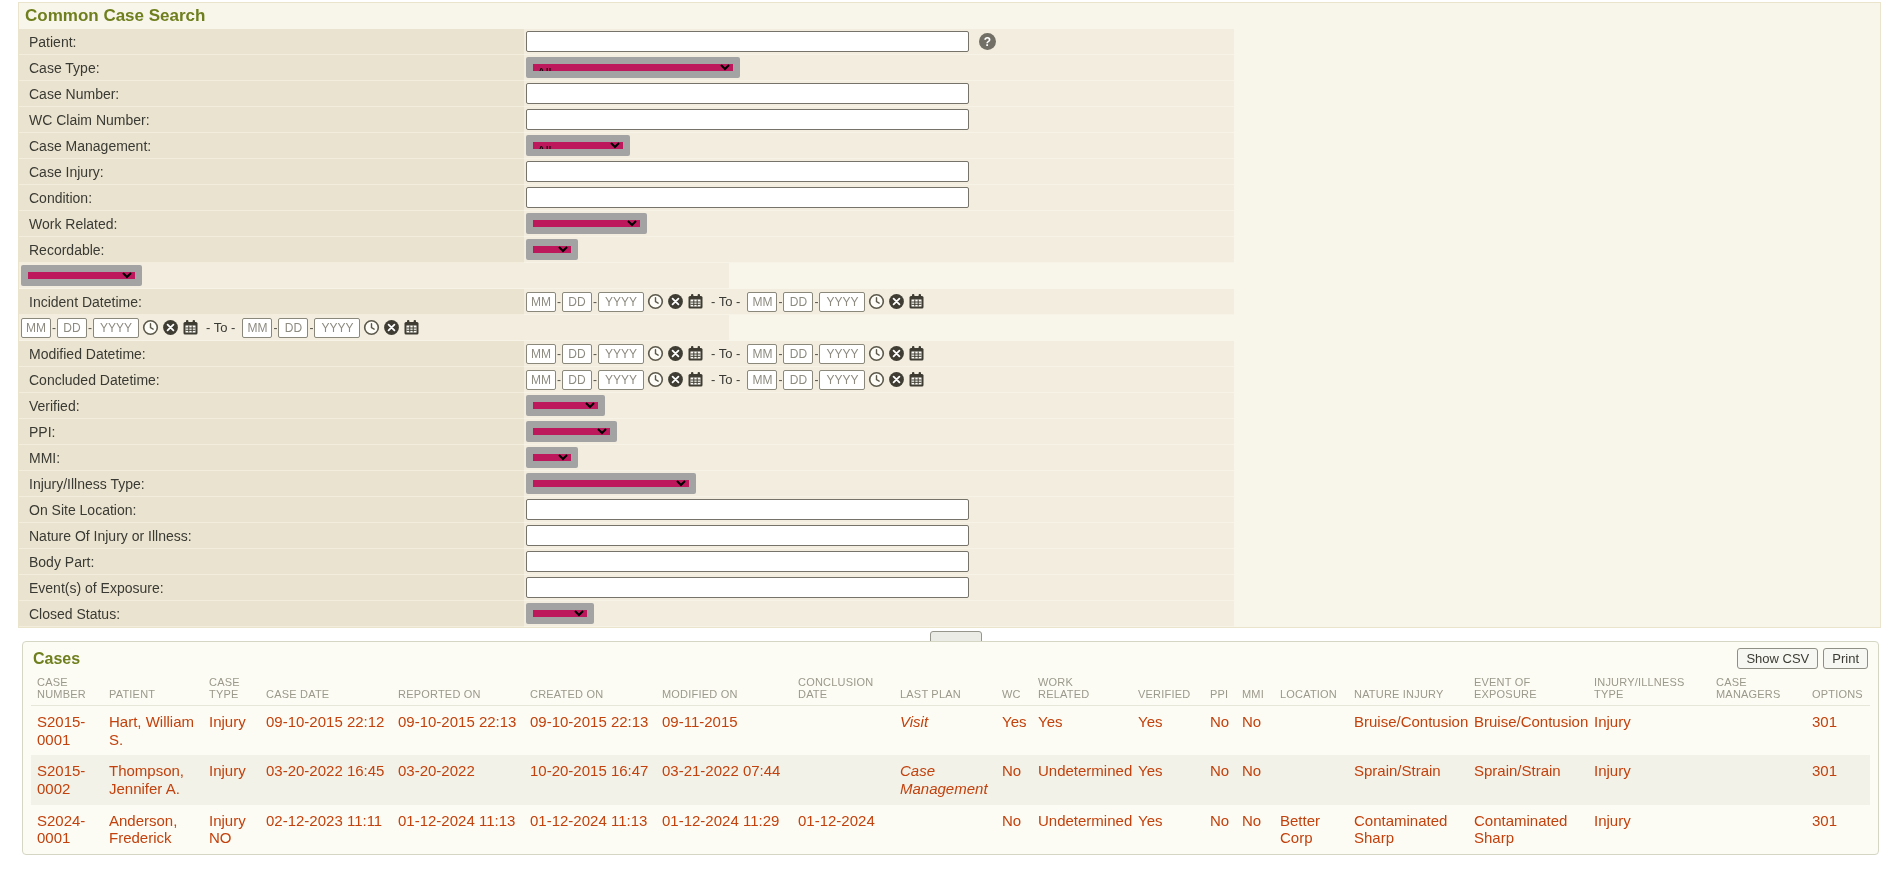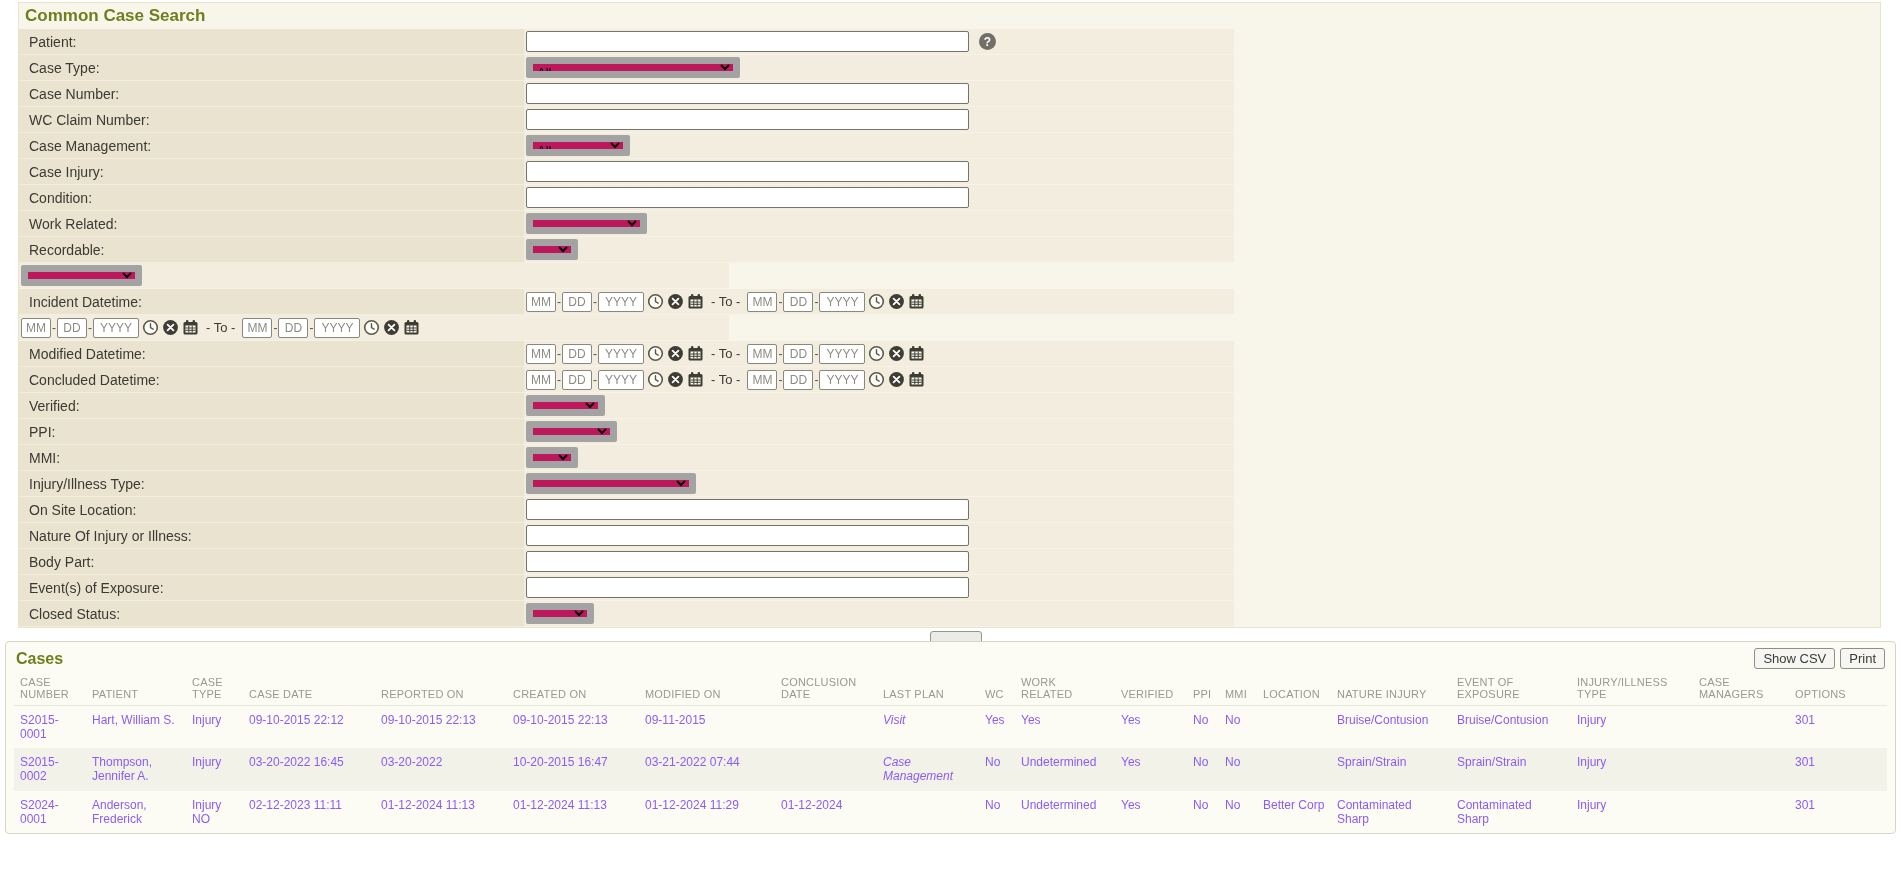--- a/index.html
+++ b/index.html
@@ -98,21 +98,21 @@
     position: absolute; left: 930px; top: 3px;
     width: 52px; height: 22px;
     background: #ececе7;
     background: #ececE7;
     border: 1px solid #96968c;
     border-radius: 3px;
   }
 
   
   .cases-panel {
-    margin: 0 5px;
+    margin: 0 22px;
     background: #fdfcf4;
     border: 1px solid #d6d6c5;
     border-radius: 4px;
     padding: 4px 8px 0 8px;
   }
   .cases-header {
     display: flex; align-items: center; justify-content: space-between;
     padding: 2px 2px 5px 2px;
   }
   .cases-title { color: #6f7f1d; font-size: 16px; font-weight: bold; }
@@ -133,22 +133,22 @@
     font-size: 11px;
     font-weight: normal;
     letter-spacing: 0.2px;
     color: #9b998b;
     text-align: left;
     vertical-align: bottom;
     padding: 2px 6px 5px 6px;
     border-bottom: 1px solid #e6e6d9;
   }
   .cases-table td {
-    font-size: 12px;
-    color: #8b5cf6;
+    font-size: 15px;
+    color: #c2410c;
     vertical-align: top;
     padding: 7px 6px;
     line-height: 1.18;
     overflow: hidden;
   }
   .cases-table tbody tr:nth-child(even) { background: #f2f2e9; }
   .italic { font-style: italic; }
 </style>
 </head>
 <body>

